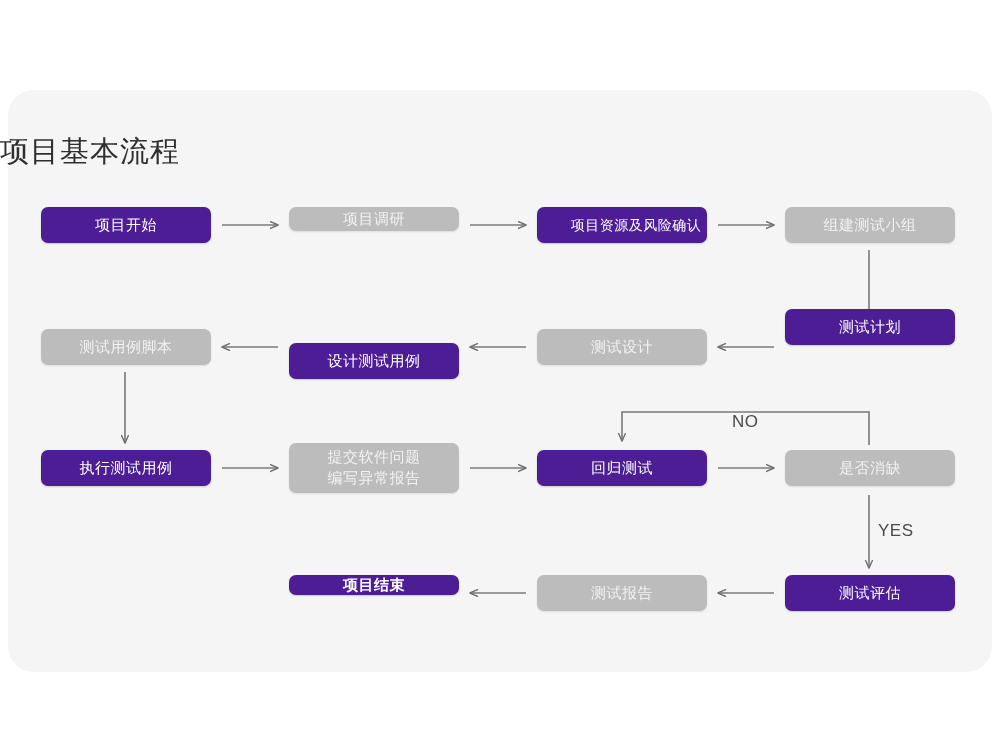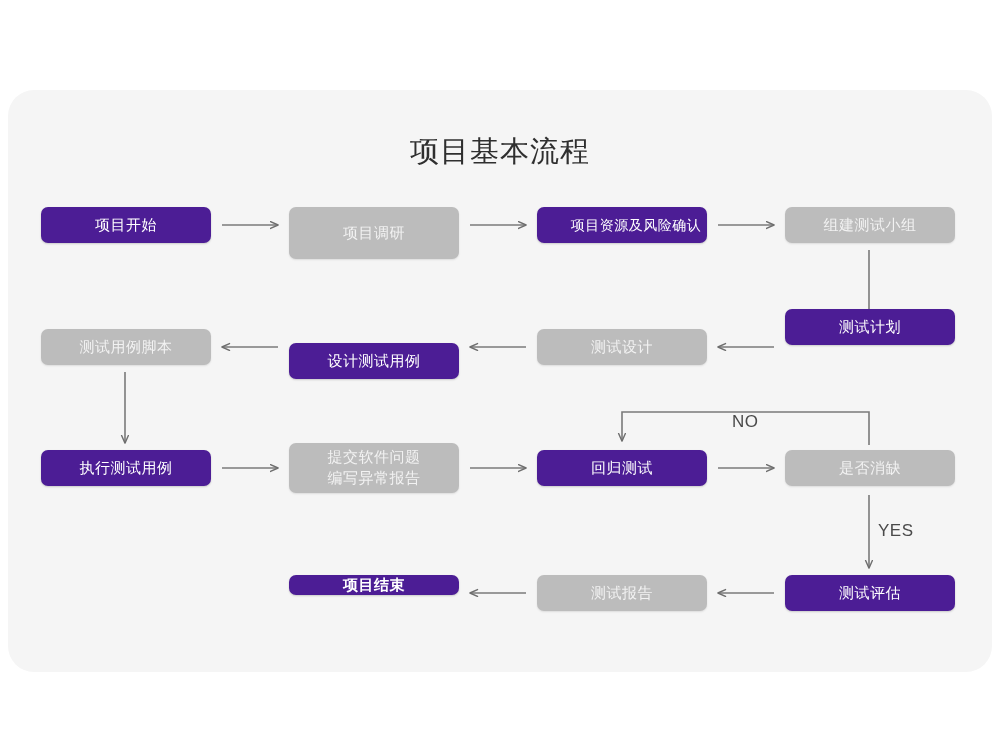--- a/index.html
+++ b/index.html
@@ -27,21 +27,21 @@
     width: 984px;
     height: 582px;
     background: #f5f5f5;
     border-radius: 26px;
   }
   .title {
     position: absolute;
     left: 0;
     top: 132px;
     width: 1000px;
-    text-align: center;
+    text-align: left;
     font-size: 29px;
     color: #2f2f2f;
     letter-spacing: 1px;
     font-family: "DejaVu Sans", "Liberation Sans", sans-serif;
   }
 
   
   .node {
     position: absolute;
     box-sizing: border-box;
@@ -126,21 +126,21 @@
 
       <line x1="774" y1="593" x2="718" y2="593" marker-end="url(#ah)"></line>
       <line x1="526" y1="593" x2="470" y2="593" marker-end="url(#ah)"></line>
     </g>
   </svg>
 
   <div class="edge-label" style="left:732px; top:412px;">NO</div>
   <div class="edge-label" style="left:878px; top:521px;">YES</div>
 
   <div class="node purple" style="left:41px;  top:207px; width:170px; height:36px;">项目开始</div>
-  <div class="node gray" style="left:289px; top:207px; width:170px; height:52px;text-align:right;">项目调研</div>
+  <div class="node gray" style="left:289px; top:207px; width:170px; height:24px;text-align:right;">项目调研</div>
   <div class="node purple small-text" style="left:537px; top:207px; width:170px; height:36px;">项目资源及风险确认</div>
   <div class="node gray" style="left:785px; top:207px; width:170px; height:36px;">组建测试小组</div>
 
   <div class="node gray" style="left:41px;  top:329px; width:170px; height:36px;">测试用例脚本</div>
   <div class="node purple" style="left:289px; top:343px; width:170px; height:36px;">设计测试用例</div>
   <div class="node gray" style="left:537px; top:329px; width:170px; height:36px;">测试设计</div>
   <div class="node purple" style="left:785px; top:309px; width:170px; height:36px;">测试计划</div>
 
   <div class="node purple" style="left:41px;  top:450px; width:170px; height:36px;">执行测试用例</div>
   <div class="node gray" style="left:289px; top:443px; width:170px; height:50px;">提交软件问题

